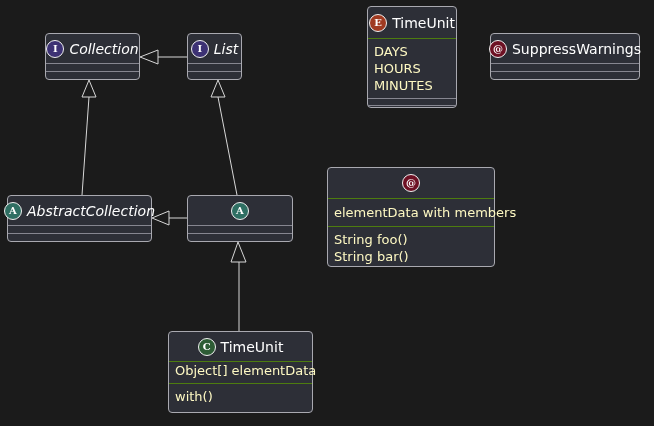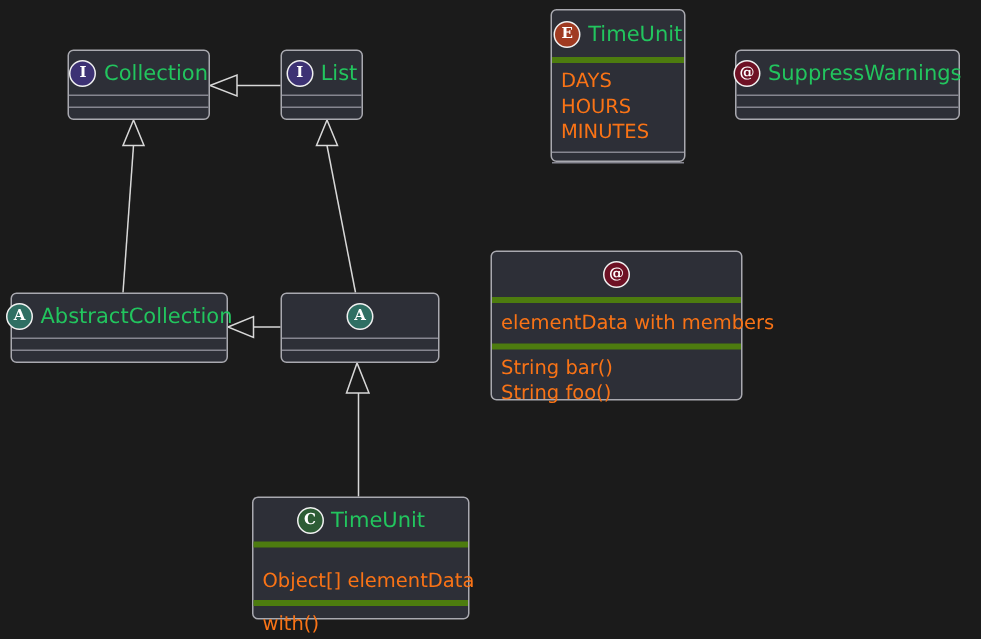--- a/index.html
+++ b/index.html
@@ -10,32 +10,32 @@
   .edges{position:absolute;left:0;top:0;width:654px;height:426px;}
   .uml-box{
     position:absolute;box-sizing:border-box;background:#2d2f37;
     border:1px solid #a9a9b0;border-radius:4px;
     display:flex;flex-direction:column;color:#ececec;
   }
   .uml-title{
     flex:1;display:flex;align-items:center;justify-content:center;
     gap:5px;font-size:14px;min-height:0;padding:0 4px;white-space:nowrap;
   }
-  .uml-title .name{color:#22c55e;}
-  .italic .name{}
+  .uml-title .name{color:#ffffff;}
+  .italic .name{font-style:italic;}
   .spot{
     width:16px;height:16px;border-radius:50%;border:1px solid #f0f0f0;
     display:flex;align-items:center;justify-content:center;flex:0 0 auto;
     font-family:"DejaVu Serif","Liberation Serif",serif;
     font-weight:bold;font-size:10px;color:#ffffff;line-height:1;
   }
   .sep-row{height:7px;border-top:1px solid #868690;flex:0 0 auto;}
   .member-block{
-    border-top:4px solid #4d7c0f;padding:4px 6px;font-size:13px;
-    line-height:17px;color:#f97316;white-space:nowrap;
+    border-top:1px solid #4d7c0f;padding:4px 6px;font-size:13px;
+    line-height:17px;color:#fef9c3;white-space:nowrap;
   }
   .member-block.grow{flex:1;}
 </style>
 </head>
 <body>
 
 <div class="canvas">
 
   <svg class="edges" viewBox="0 0 654 426" fill="none" stroke="#d8d8d8" stroke-width="1">
     <g>
@@ -133,33 +133,33 @@
   <div class="uml-box" style="left:327px;top:167px;width:168px;height:100px">
     <div class="uml-title" style="flex:0 0 30px">
       <span class="spot" style="background: rgb(110, 17, 36);">
           <span>@</span>
         </span>
     </div>
     <div class="member-block" style="flex:0 0 auto;padding-top:5px;padding-bottom:5px">
       <div>elementData with members</div>
     </div>
     <div class="member-block grow">
+      <div>String foo()</div>
       <div>String bar()</div>
-      <div>String foo()</div>
     </div>
   </div>
 
   <div class="uml-box" style="left:168px;top:331px;width:145px;height:82px">
     <div class="uml-title" style="flex:0 0 29px">
       <span class="spot" style="background: rgb(45, 92, 53);">
           <span>C</span>
         </span>
       <span class="name">TimeUnit</span>
     </div>
-    <div class="member-block" style="flex:0 0 auto;padding-top:14px;padding-bottom:4px">
+    <div class="member-block" style="flex:0 0 auto;padding-top:0;padding-bottom:4px">
       <div>Object[] elementData</div>
     </div>
     <div class="member-block grow" style="padding-top:4px">
       <div>with()</div>
     </div>
   </div>
 
 </div>
 
 </body></html>

